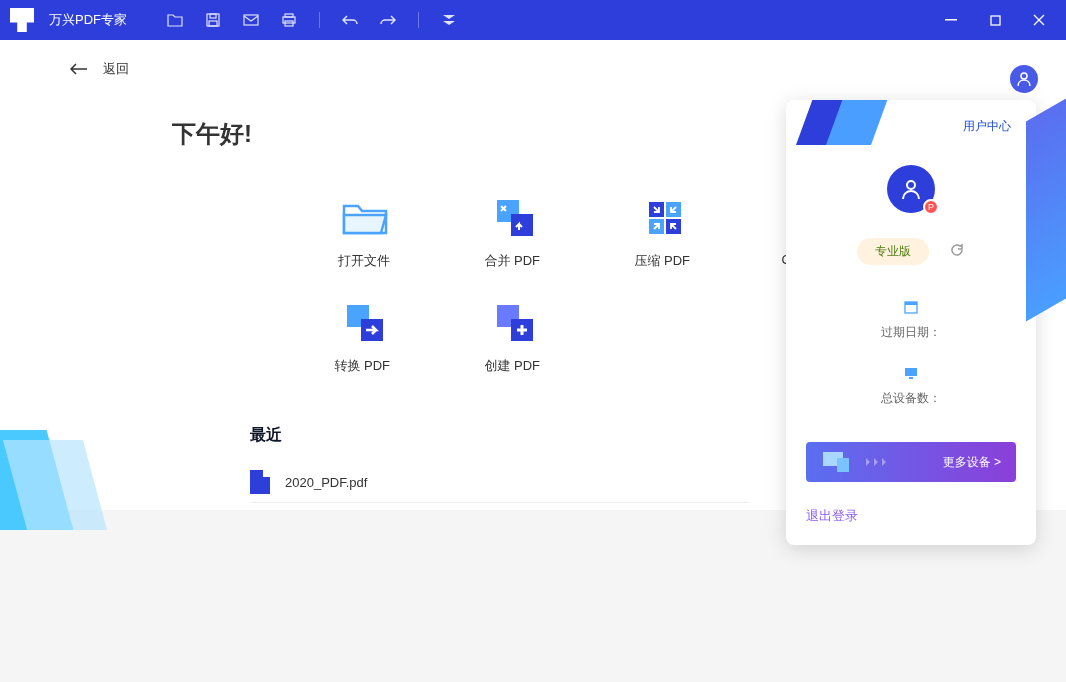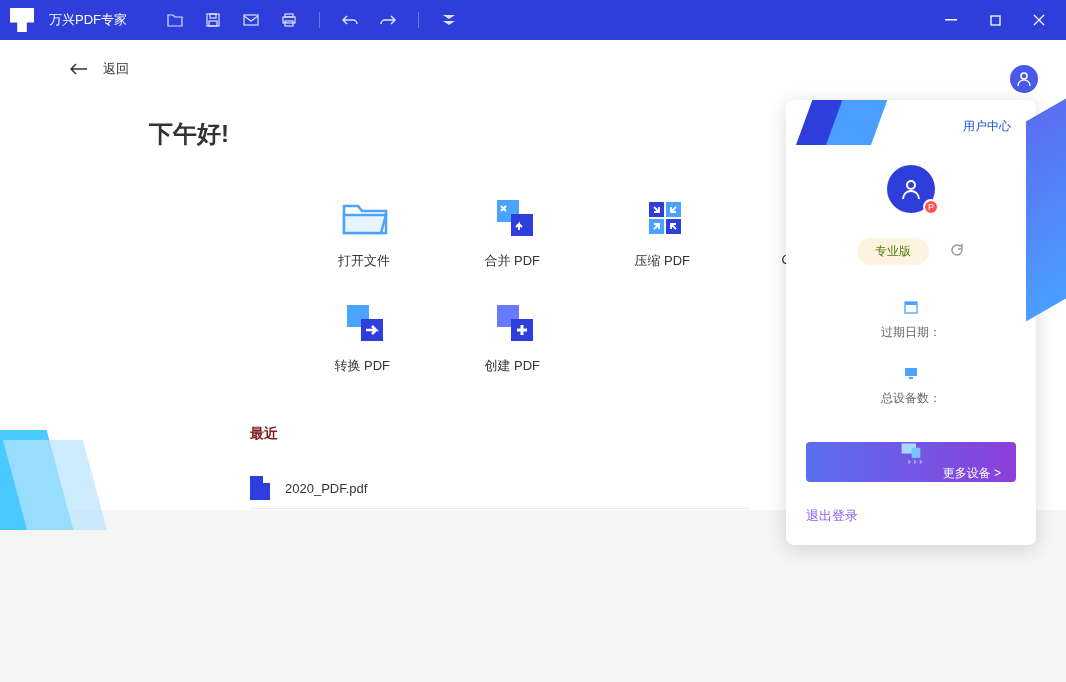--- a/index.html
+++ b/index.html
@@ -9,29 +9,29 @@
 .logo-icon { width: 24px; height: 24px; background: white; clip-path: polygon(0 0, 100% 0, 100% 60%, 70% 60%, 70% 100%, 30% 100%, 30% 60%, 0 60%); margin-right: 15px; }
 .app-title { font-size: 13px; margin-right: 40px; }
 .toolbar-icons { display: flex; gap: 22px; align-items: center; }
 .tb-icon { width: 16px; height: 16px; opacity: 0.85; cursor: pointer; display: flex; align-items: center; justify-content: center; }
 .tb-sep { width: 1px; height: 16px; background: rgba(255,255,255,0.3); }
 .window-controls { margin-left: auto; display: flex; gap: 30px; padding-right: 10px; }
 .wc { width: 14px; height: 14px; cursor: pointer; display: flex; align-items: center; justify-content: center; }
 
 .content { position: relative; background: white; height: 470px; padding: 20px 60px; }
 .back-row { display: flex; align-items: center; gap: 15px; color: #333; font-size: 13px; cursor: pointer; margin-bottom: 40px; margin-left: 10px; }
-.greeting { font-size: 24px; font-weight: bold; color: #333; margin-left: 89px; margin-bottom: 45px; }
+.greeting { font-size: 24px; font-weight: bold; color: #333; margin-left: 112px; margin-bottom: 45px; }
 
 .actions-grid { display: grid; grid-template-columns: repeat(4, 140px); gap: 30px 10px; margin-left: 190px; margin-bottom: 50px; }
 .action-item { display: flex; flex-direction: column; align-items: flex-end; gap: 12px; cursor: pointer; }
 .action-icon { width: 50px; height: 45px; display: flex; align-items: center; justify-content: center; }
 .action-label { font-size: 13px; color: #333; }
 
 .recent-section { margin-left: 190px; }
-.recent-title { font-size: 14px; font-weight: bold; color: #7f1d1d; margin-bottom: 25px; }
+.recent-title { font-size: 16px; font-weight: bold; color: #0f172a; margin-bottom: 16px; }
 .recent-item { display: flex; align-items: center; gap: 15px; padding: 8px 0; cursor: pointer; border-bottom: 1px solid #eee; width: 500px; }
 .file-icon { width: 20px; height: 24px; background: #2d3edb; position: relative; }
 .file-icon::after { content: ''; position: absolute; top: 0; right: 0; width: 7px; height: 7px; background: white; }
 .recent-name { font-size: 13px; color: #333; }
 
 .user-badge { position: absolute; top: 25px; right: 28px; width: 28px; height: 28px; border-radius: 50%; background: #4a5ae8; display: flex; align-items: center; justify-content: center; cursor: pointer; }
 .user-panel { position: absolute; top: 60px; right: 30px; width: 250px; background: white; border-radius: 8px; box-shadow: 0 4px 20px rgba(0,0,0,0.15); padding: 0 0 20px 0; overflow: hidden; }
 .panel-header { height: 55px; position: relative; overflow: hidden; }
 .panel-decor { position: absolute; top: -10px; left: 20px; }
 .panel-decor::before { content: ''; position: absolute; width: 45px; height: 55px; background: #2d3edb; transform: skewX(-20deg); }
@@ -39,21 +39,21 @@
 .user-center-link { position: absolute; top: 18px; right: 25px; color: #1d4ed8; font-size: 12px; cursor: pointer; }
 .avatar-section { display: flex; flex-direction: column; align-items: center; margin-top: 10px; }
 .avatar { width: 48px; height: 48px; border-radius: 50%; background: #2d3edb; display: flex; align-items: center; justify-content: center; position: relative; }
 .avatar-badge { position: absolute; bottom: -2px; right: -4px; width: 16px; height: 16px; border-radius: 50%; background: #ff5252; color: white; font-size: 9px; display: flex; align-items: center; justify-content: center; border: 2px solid white; }
 .pro-row { display: flex; align-items: center; gap: 20px; margin-top: 25px; justify-content: center; }
 .pro-badge { background: #fff3e0; color: #4d7c0f; padding: 5px 18px; border-radius: 14px; font-size: 12px; }
 .refresh-icon { color: #999; cursor: pointer; }
 .info-section { margin-top: 35px; padding: 0 20px; }
 .info-row { display: flex; align-items: center; gap: 10px; font-size: 12px; color: #666; margin-bottom: 15px; flex-direction: column; }
 .info-icon { width: 14px; height: 14px; }
-.more-devices-btn { margin: 25px 20px 0; height: 40px; background: linear-gradient(90deg, #5a6ff0, #8b3fd9); border-radius: 4px; display: flex; align-items: center; padding: 0 15px; cursor: pointer; position: relative; flex-direction: column; }
+.more-devices-btn { margin: 25px 20px 0; height: 40px; background: linear-gradient(90deg, #5a6ff0, #8b3fd9); border-radius: 4px; display: flex; align-items: center; padding: 0 15px; cursor: pointer; position: relative; }
 .device-img { width: 30px; height: 24px; }
 .more-devices-text { color: white; font-size: 12px; margin-left: auto; }
 .logout { margin-top: 25px; padding: 0 20px; font-size: 13px; color: #8b5cf6; cursor: pointer; }
 
 .bottom-decor { position: absolute; bottom: 0; left: 0; }
 .bottom-decor::before { content: ''; position: absolute; bottom: -20px; left: -20px; width: 80px; height: 100px; background: #4ac9ff; transform: skewX(15deg); }
 .bottom-decor::after { content: ''; position: absolute; bottom: -20px; left: 15px; width: 80px; height: 90px; background: #b8e6ff; transform: skewX(15deg); opacity: 0.7; }
 .right-decor { position: absolute; top: 70px; right: 0; width: 40px; height: 200px; background: linear-gradient(180deg, #5a6ff0, #4a9eff); transform: skewY(-30deg); }
 </style>
 </head>

